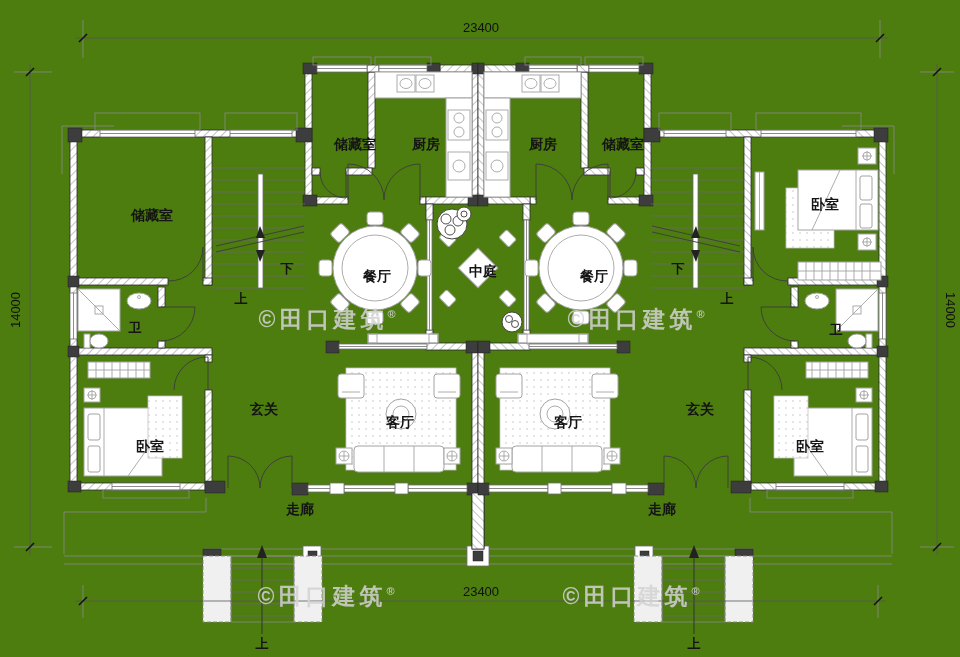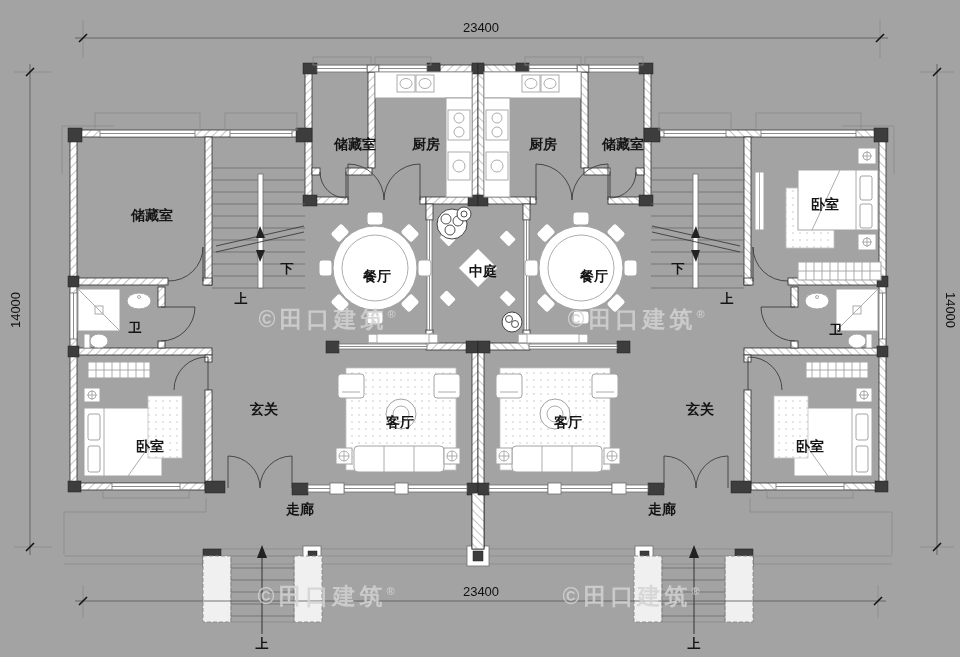--- a/index.html
+++ b/index.html
@@ -1,16 +1,16 @@
 <!DOCTYPE html>
 <html><head>
 <meta charset="utf-8">
 <style>
   html,body{margin:0;padding:0;background:#fff;}
-  #stage{position:relative;width:960px;height:657px;background:#a3a3a3;overflow:hidden;
+  #stage{position:relative;width:960px;height:657px;background:#4d7c0f;overflow:hidden;
          font-family:"Liberation Sans",sans-serif;}
   svg{position:absolute;left:0;top:0;}
   .wall{fill:url(#h);stroke:#2b2b2b;stroke-width:.8}
   .col{fill:#3d3d3d;stroke:#222;stroke-width:.5}
   .win{fill:#fff;stroke:#6e6e6e;stroke-width:.8}
   .wl{stroke:#6e6e6e;stroke-width:.8}
   .tn{fill:none;stroke:#8a8a8a;stroke-width:.8}
   .dr{fill:none;stroke:#3c3c3c;stroke-width:.9}
   .fu{fill:#fff;stroke:#a3a3a3;stroke-width:1}
   .fl{fill:none;stroke:#a3a3a3;stroke-width:.9}

